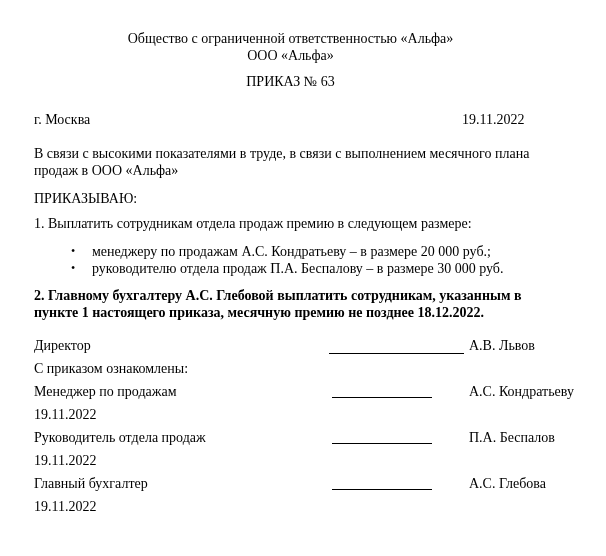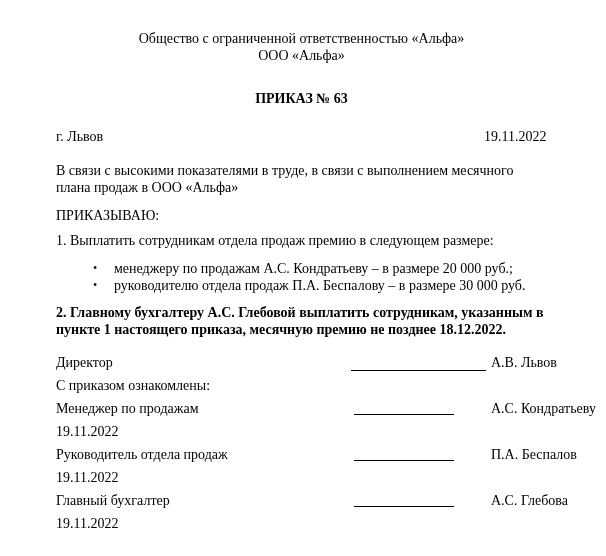--- a/index.html
+++ b/index.html
@@ -14,24 +14,24 @@
     font-family: "Liberation Serif", "DejaVu Serif", serif;
     font-size: 14px;
     line-height: 17px;
     color: #000000;
   }
   .page {
     position: relative;
     box-sizing: border-box;
     width: 606px;
     height: 524px;
-    padding: 30px 59px 0 56px;
+    padding: 30px 59px 0 34px;
   }
   .center { text-align: center; }
-  .order-title { margin-top: 26px; font-weight: bold; }
+  .order-title { margin-top: 9px; }
   .city-row {
     position: relative;
     margin-top: 21px;
     height: 17px;
   }
   .city-row .city { position: absolute; left: 0; top: 0; }
   .city-row .date { position: absolute; left: 428px; top: 0; }
   .preamble { margin-top: 17px; }
   .resolution { margin-top: 11px; }
   .item1 { margin-top: 8px; }
@@ -72,21 +72,21 @@
 <body>
 
 <div class="page">
 
   <div class="center">Общество с ограниченной ответственностью «Альфа»</div>
   <div class="center">ООО «Альфа»</div>
 
   <div class="center order-title">ПРИКАЗ № 63</div>
 
   <div class="city-row">
-    <span class="city">г. Львов</span>
+    <span class="city">г. Москва</span>
     <span class="date">19.11.2022</span>
   </div>
 
   <div class="preamble">В связи с высокими показателями в труде, в связи с выполнением месячного плана продаж в ООО «Альфа»</div>
 
   <div class="resolution">ПРИКАЗЫВАЮ:</div>
 
   <div class="item1">1. Выплатить сотрудникам отдела продаж премию в следующем размере:</div>
 
   <div class="bullets">

